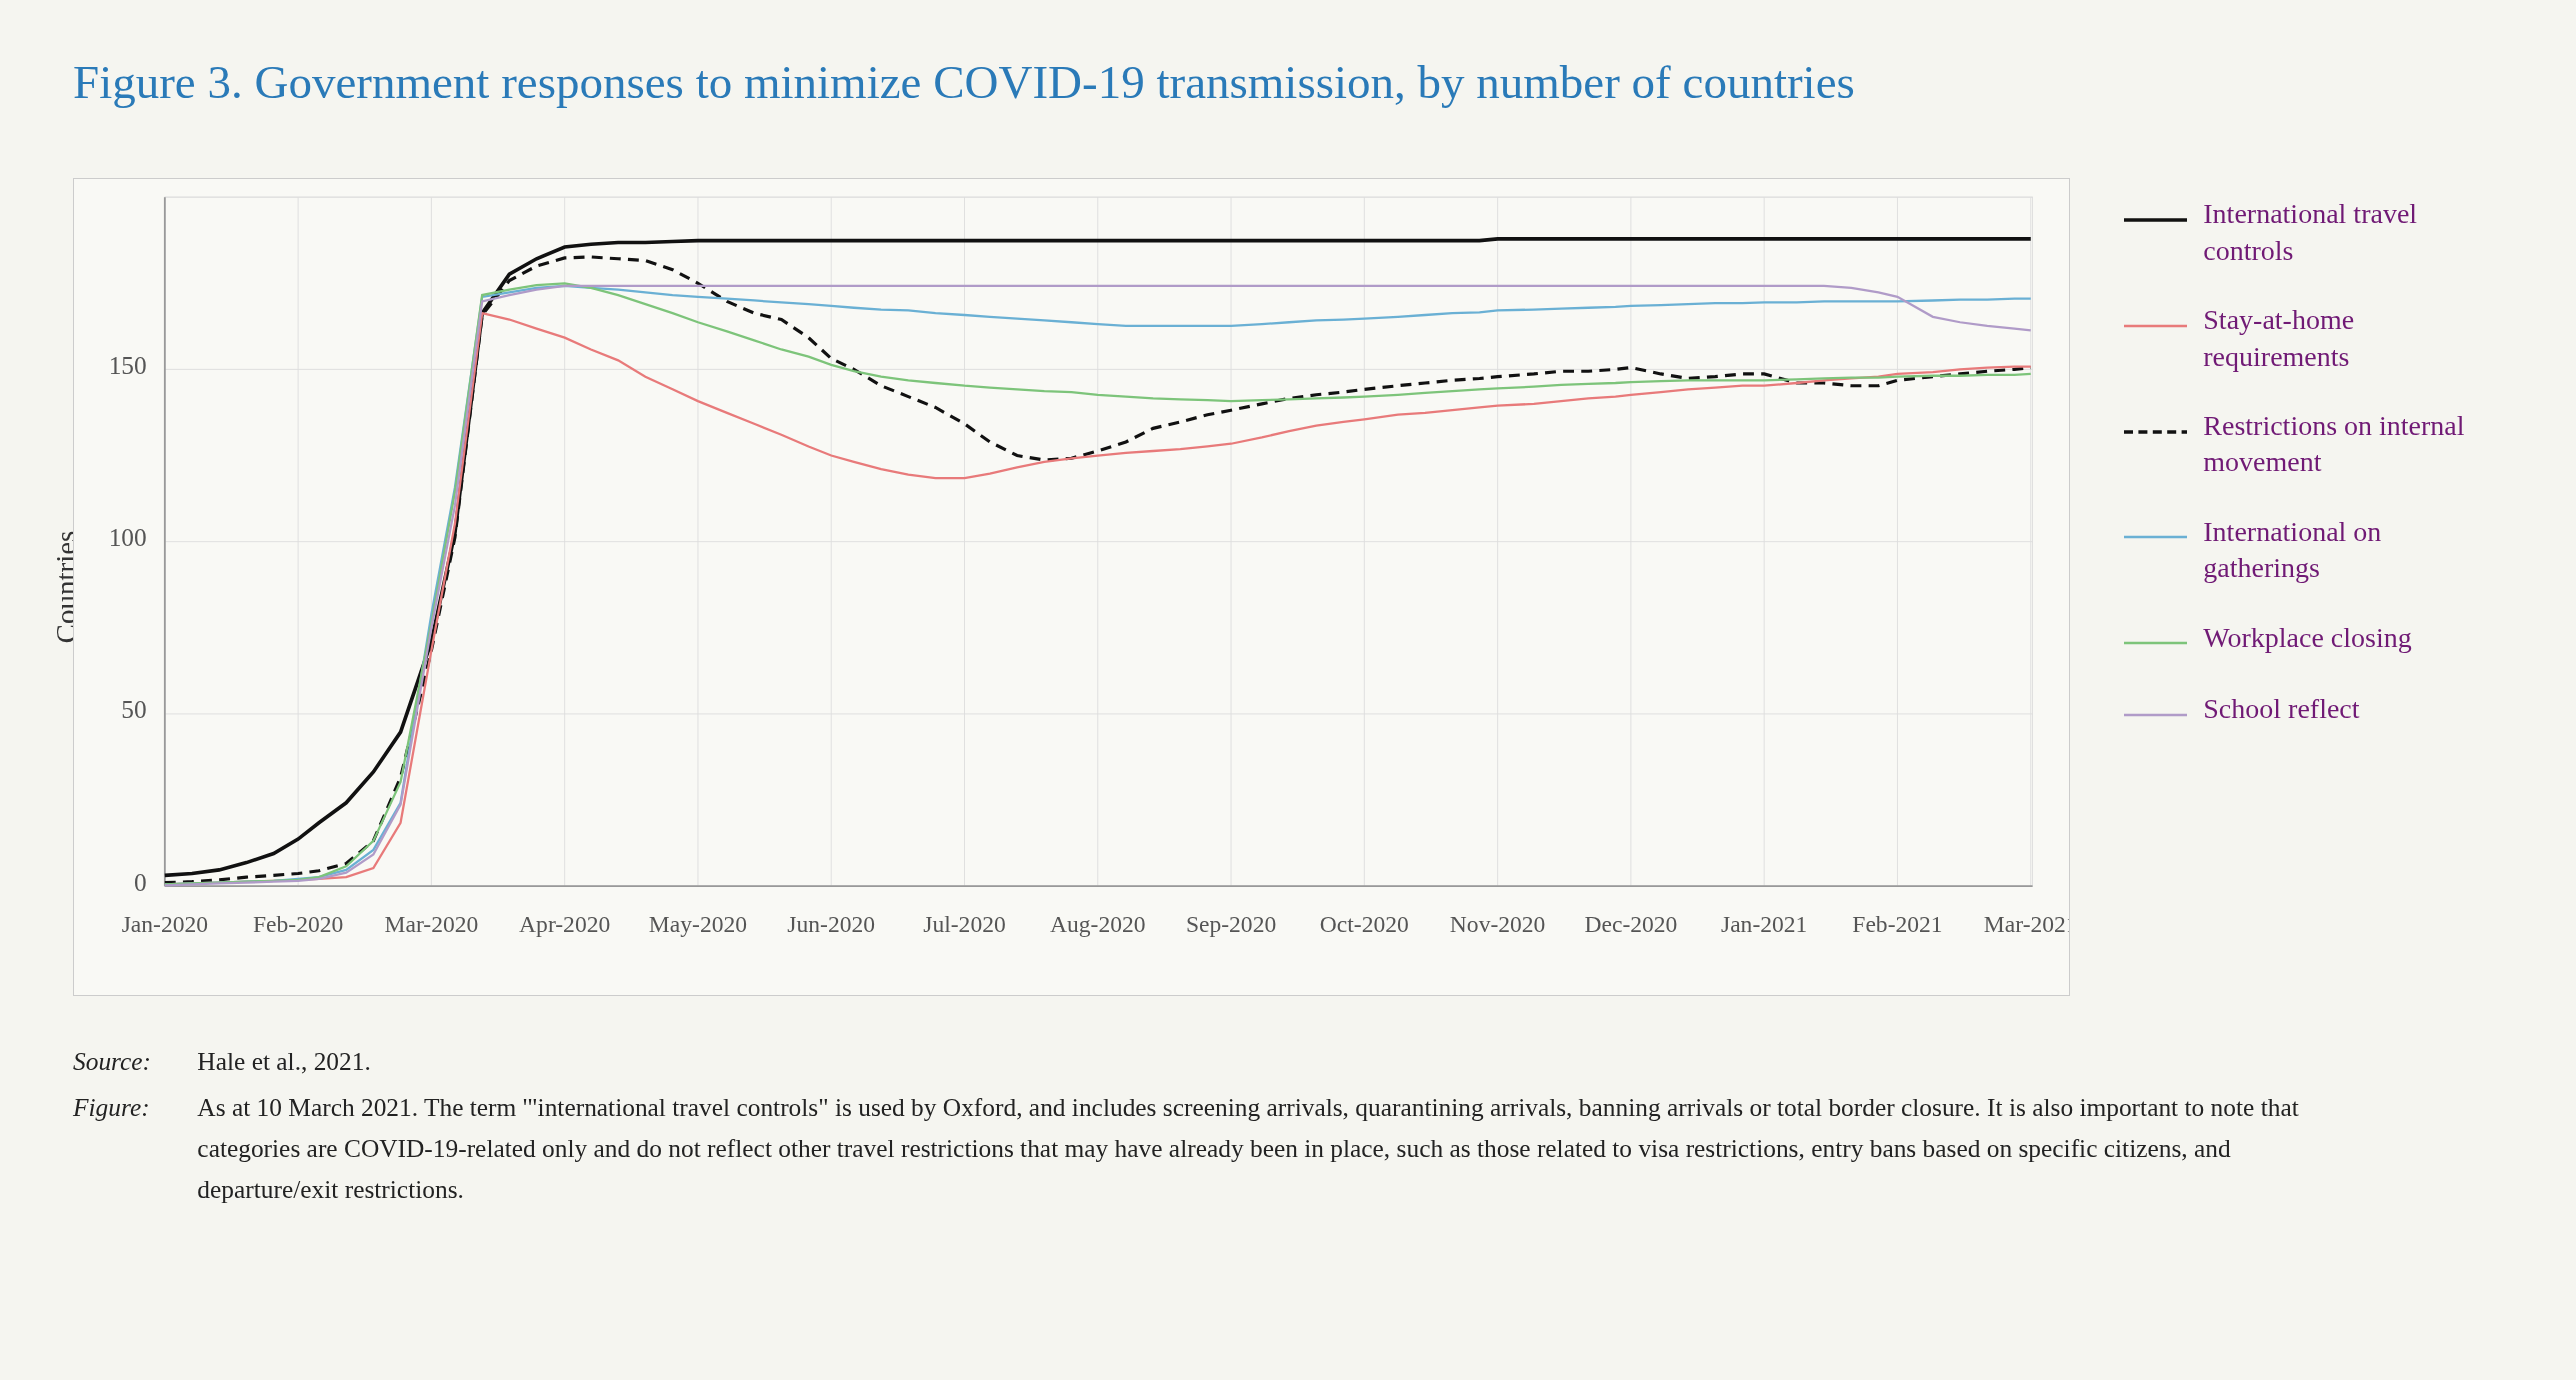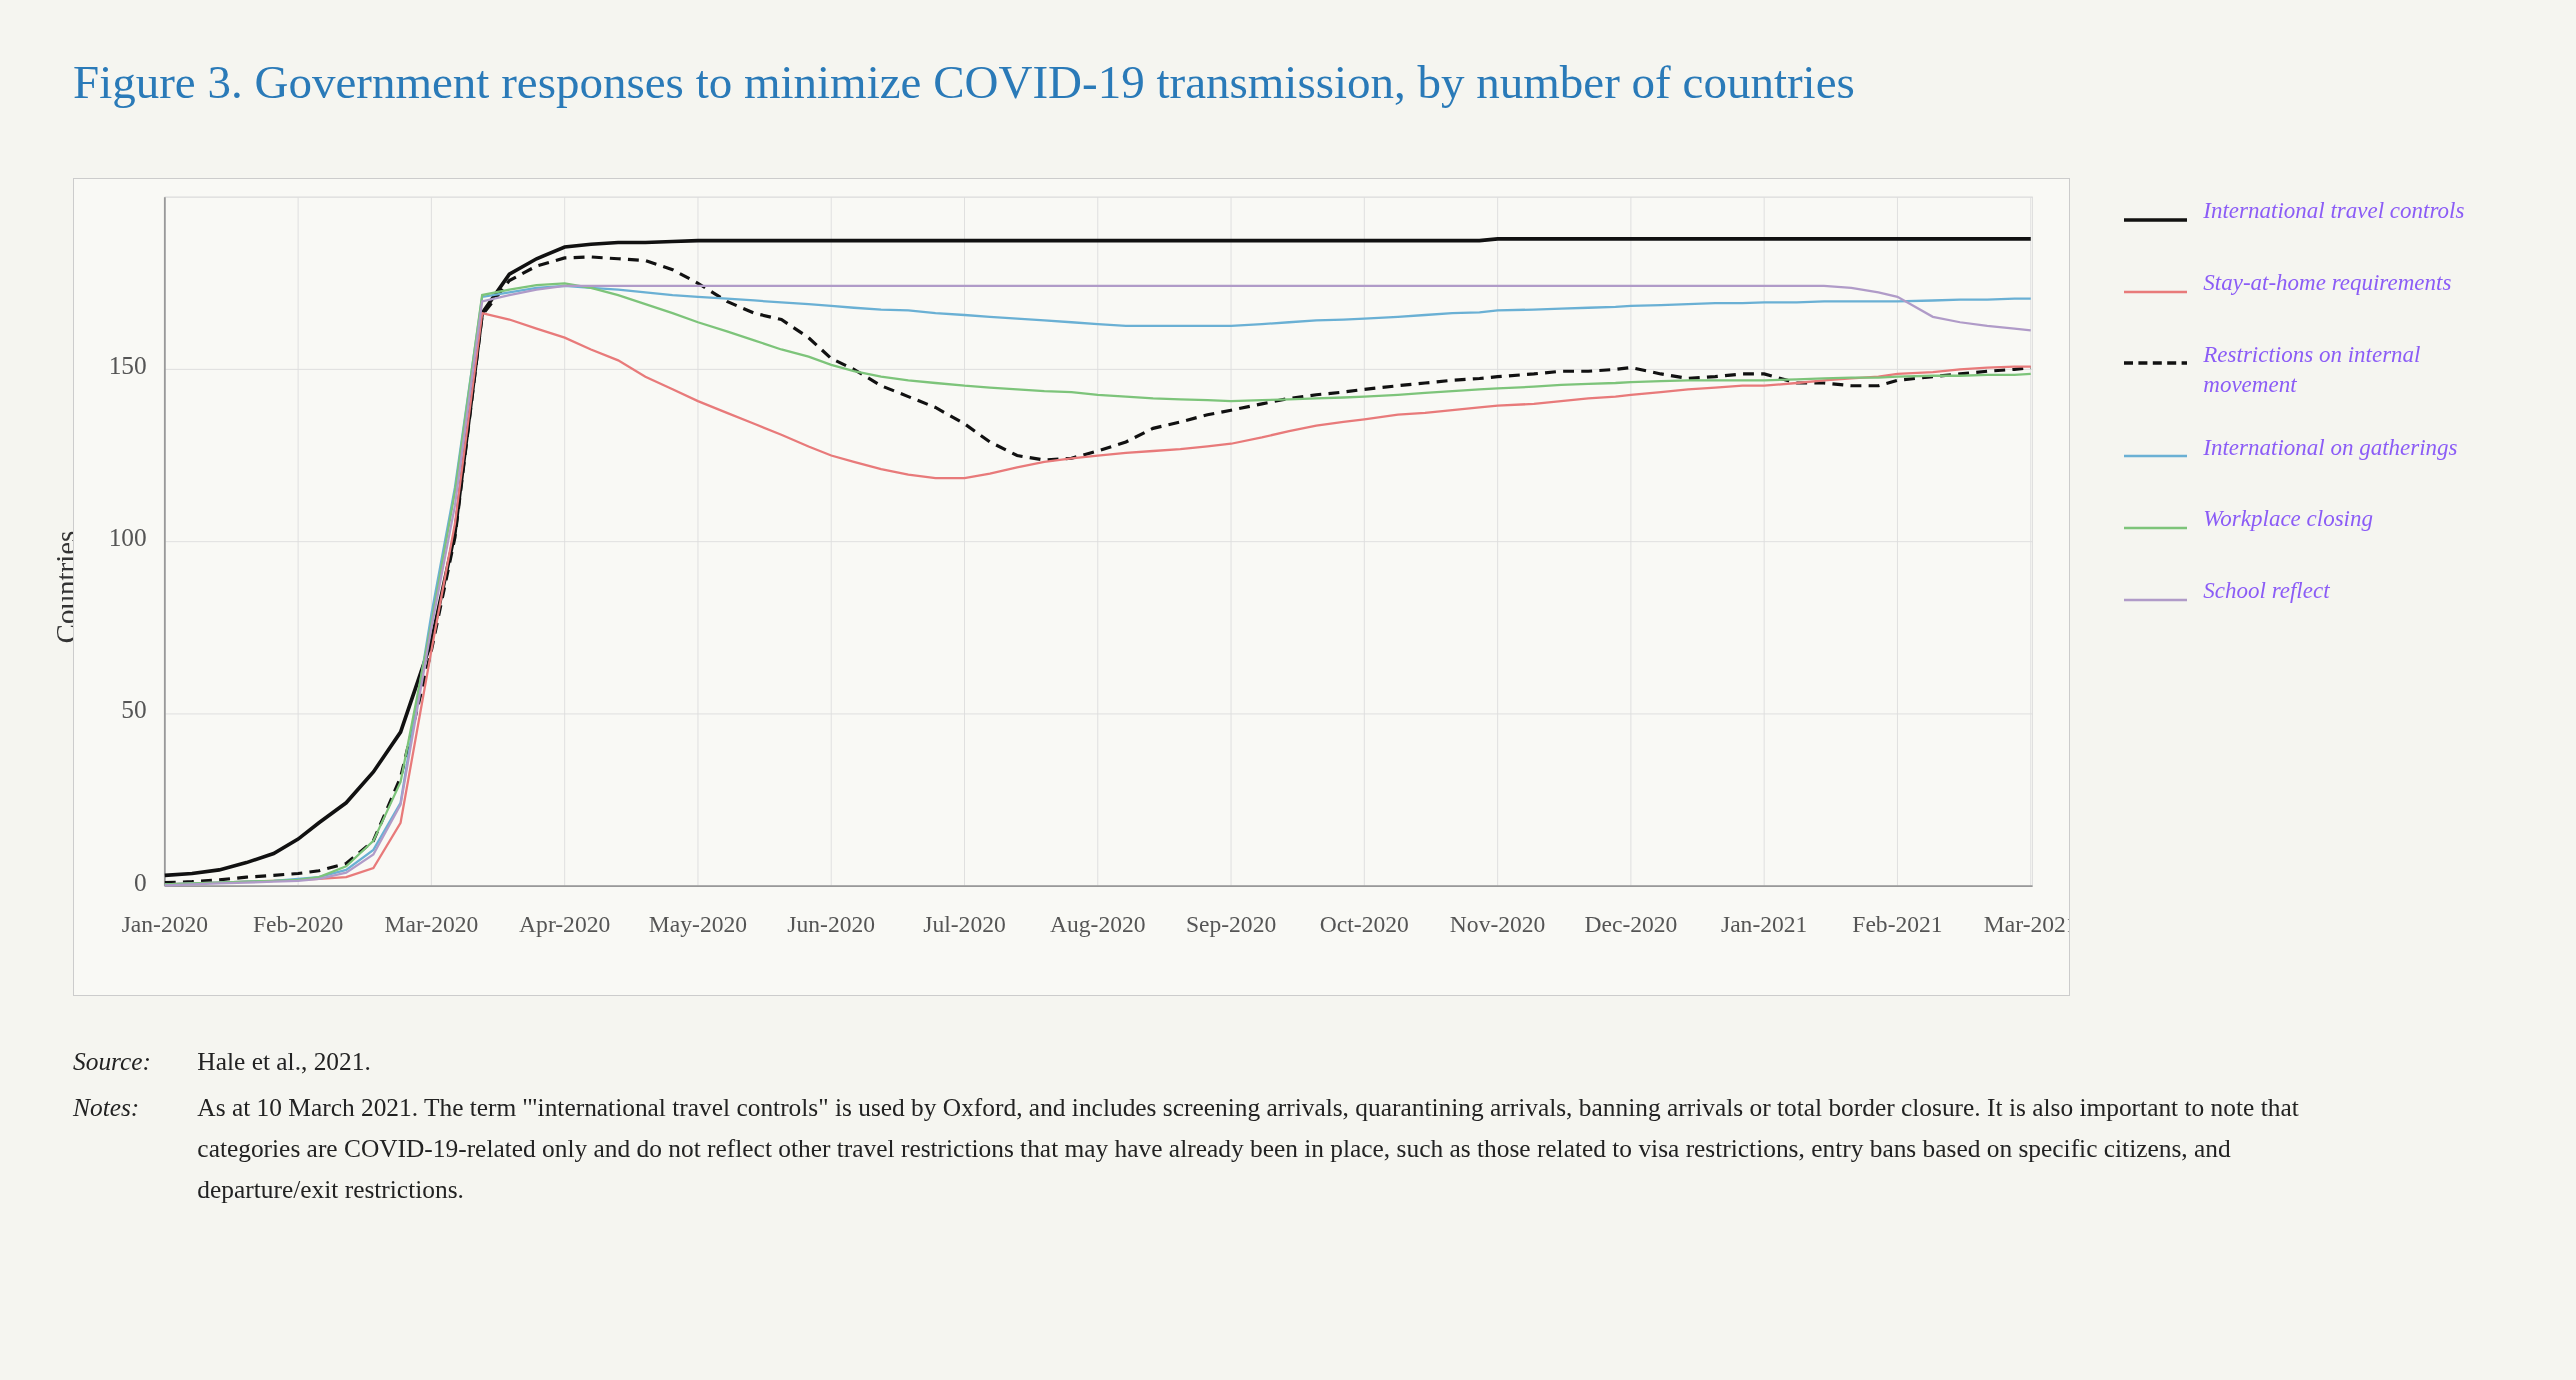--- a/index.html
+++ b/index.html
@@ -55,25 +55,24 @@
       display: flex;
       align-items: flex-start;
       gap: 16.3px;
     }
     .legend-line {
       flex-shrink: 0;
       width: 63px;
       margin-top: 12.7px;
     }
     .legend-text {
-      font-size: 23px;
-      color: #8b5cf6;
+      font-size: 28px;
+      color: #701a75;
       line-height: 1.3;
       font-family: 'Georgia', serif;
-      font-style: italic;
     }
     .source-notes {
       margin-top: 15px;
       font-size: 25.4px;
       line-height: 1.6;
       color: #222;
       font-family: 'Georgia', serif;
     }
     .source-notes .label {
       font-style: italic;
@@ -652,17 +651,17 @@
     </div>
   </div>
 </div>
 
 <div class="source-notes">
   <div class="source-line">
     <span class="label"><em>Source:</em></span>
     <span class="content">Hale et al., 2021.</span>
   </div>
   <div class="notes-line">
-    <span class="label"><em>Notes:</em></span>
+    <span class="label"><em>Figure:</em></span>
     <span class="content">As at 10 March 2021. The term '"international travel controls" is used by Oxford, and includes screening arrivals, quarantining arrivals, banning arrivals or total border closure. It is also important to note that categories are COVID-19-related only and do not reflect other travel restrictions that may have already been in place, such as those related to visa restrictions, entry bans based on specific citizens, and departure/exit restrictions.</span>
   </div>
 </div>
 
 
 </body></html>

